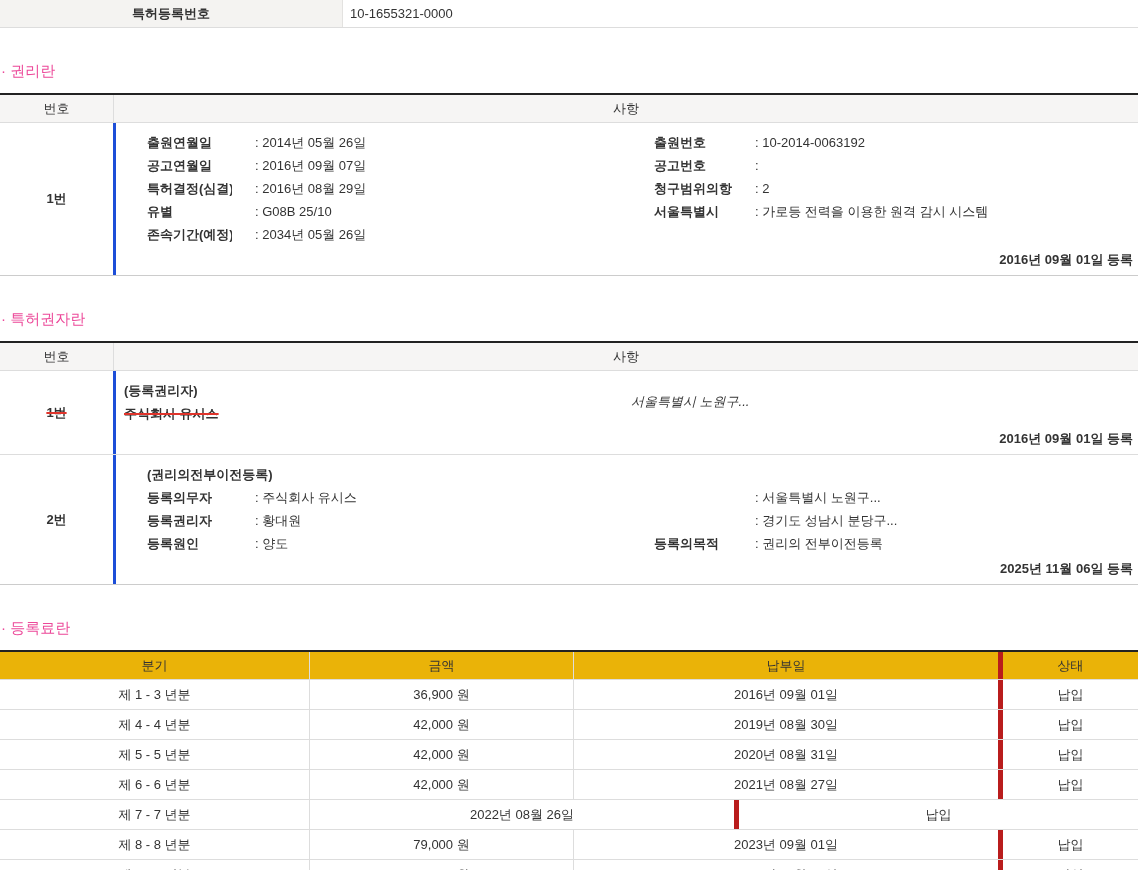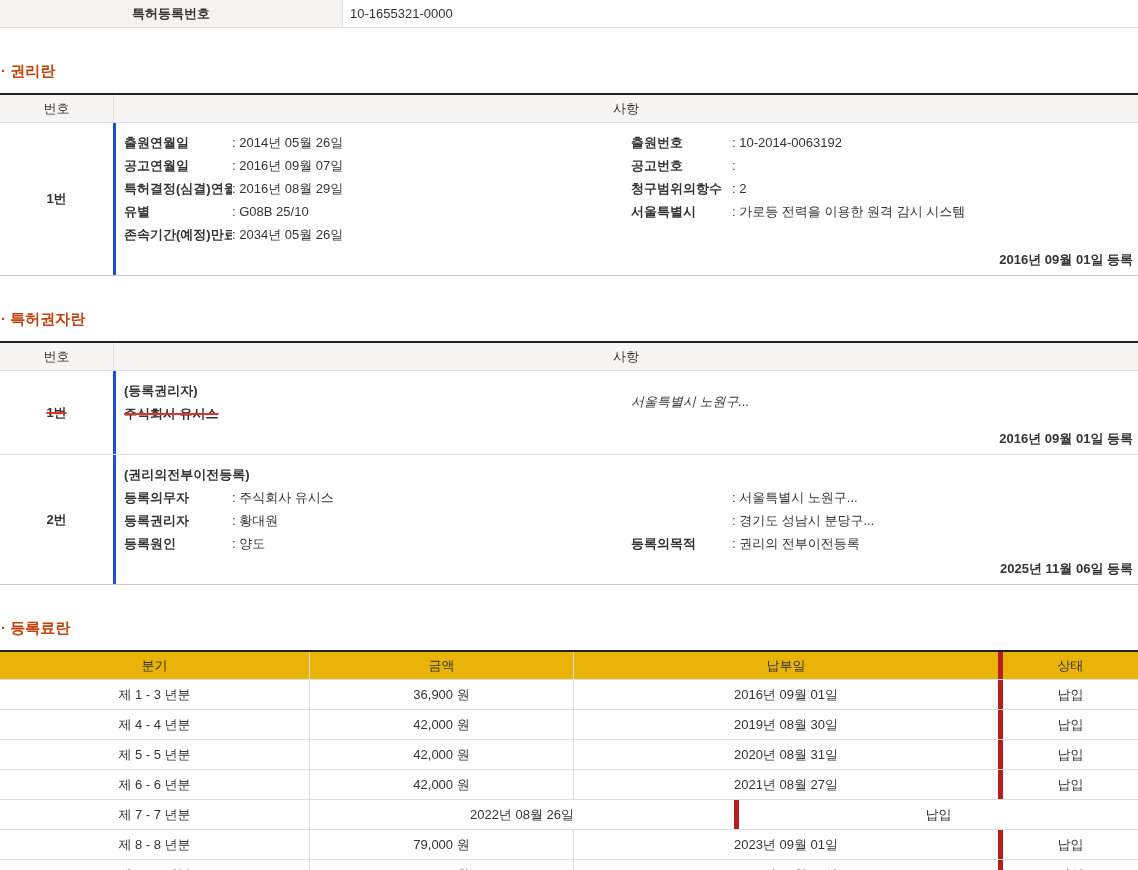--- a/index.html
+++ b/index.html
@@ -13,34 +13,34 @@
 
   
   .top-row { display: flex; height: 28px; border-bottom: 1px solid #ddd; }
   .top-row .label-cell {
     width: 343px; background: #f4f3f1; border-right: 1px solid #e3e2e0;
     display: flex; align-items: center; justify-content: center; font-weight: 700;
   }
   .top-row .value-cell { flex: 1; display: flex; align-items: center; padding-left: 7px; }
 
   
-  .section-title { font-size: 15px; font-weight: 700; color: #c2410c; margin: 34px 0 12px 1px; }
+  .section-title { font-size: 15px; font-weight: 400; color: #ec4899; margin: 34px 0 12px 1px; }
 
   
   .reg-table { border-top: 2px solid #222; border-bottom: 1px solid #ccc; }
   .thead { display: flex; height: 28px; background: #f6f5f4; border-bottom: 1px solid #ddd; }
   .col-no-h { width: 114px; border-right: 1px solid #ddd; display: flex; align-items: center; justify-content: center; }
   .col-detail-h { flex: 1; display: flex; align-items: center; justify-content: center; }
   .reg-row { display: flex; }
   .reg-row + .reg-row { border-top: 1px solid #ddd; }
   .no-cell { width: 116px; border-right: 3px solid #1d4ed8; display: flex; align-items: center; justify-content: center; font-weight: bold; }
   .detail-cell { flex: 1; padding: 8px 5px 4px 8px; }
 
   .fields { display: grid; grid-template-columns: 108px 399px 101px 1fr; }
-  .fields > div { line-height: 23px; white-space: nowrap; overflow: hidden; }
+  .fields > div { line-height: 23px; white-space: nowrap; overflow: hidden; margin-left: 23px; }
   .flabel { font-weight: 700; }
   .span-all { grid-column: 1 / -1; }
 
   .reg-date { text-align: right; font-weight: 700; line-height: 18px; padding: 5px 0 2px 0; }
 
   
   .holder1-grid { display: grid; grid-template-columns: 507px 1fr; }
   .holder1-left > div { line-height: 23px; }
   .holder1-right { display: flex; align-items: center; font-style: italic; }
 

